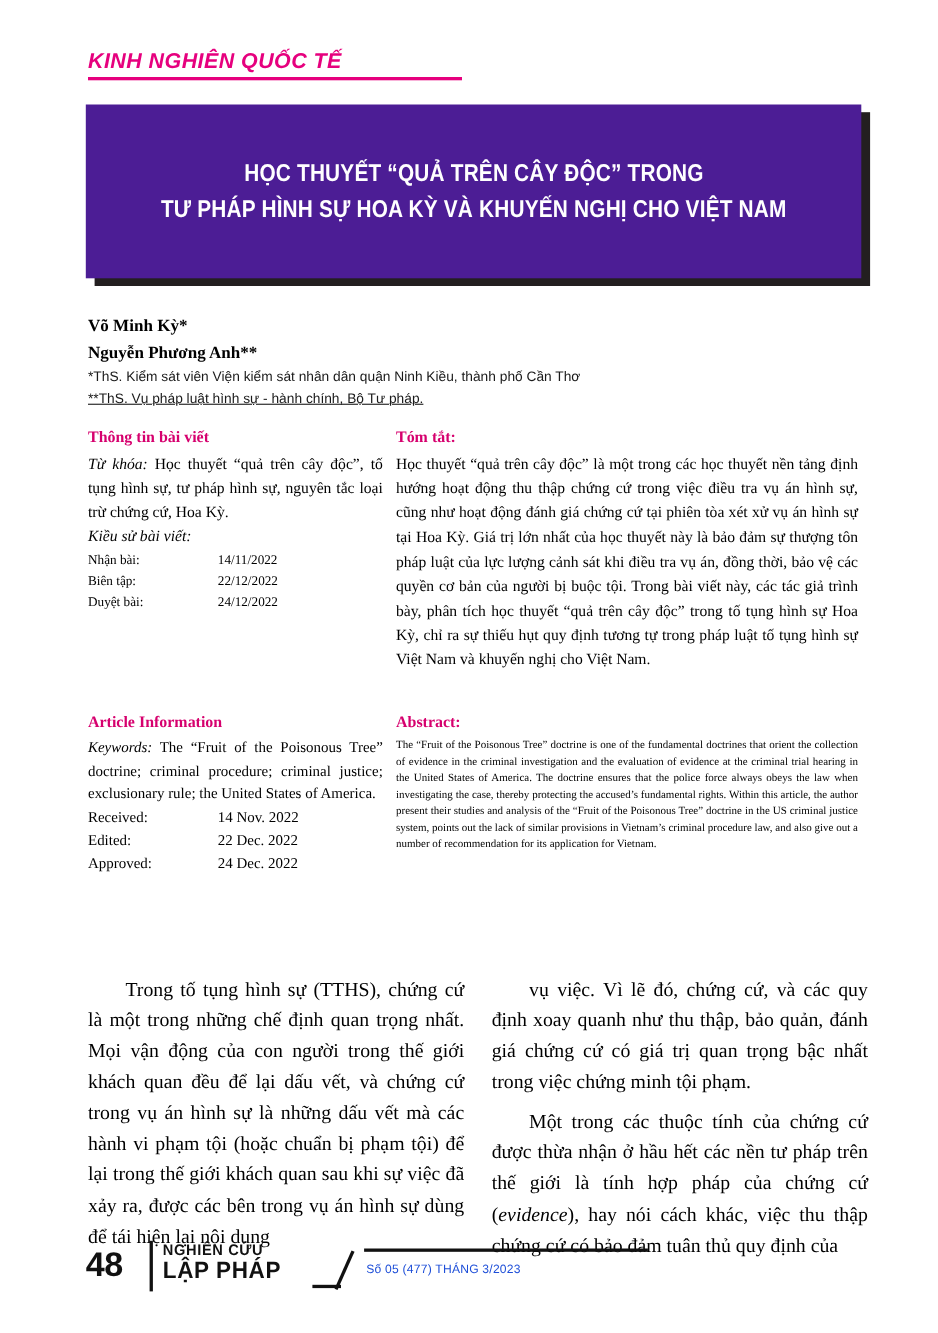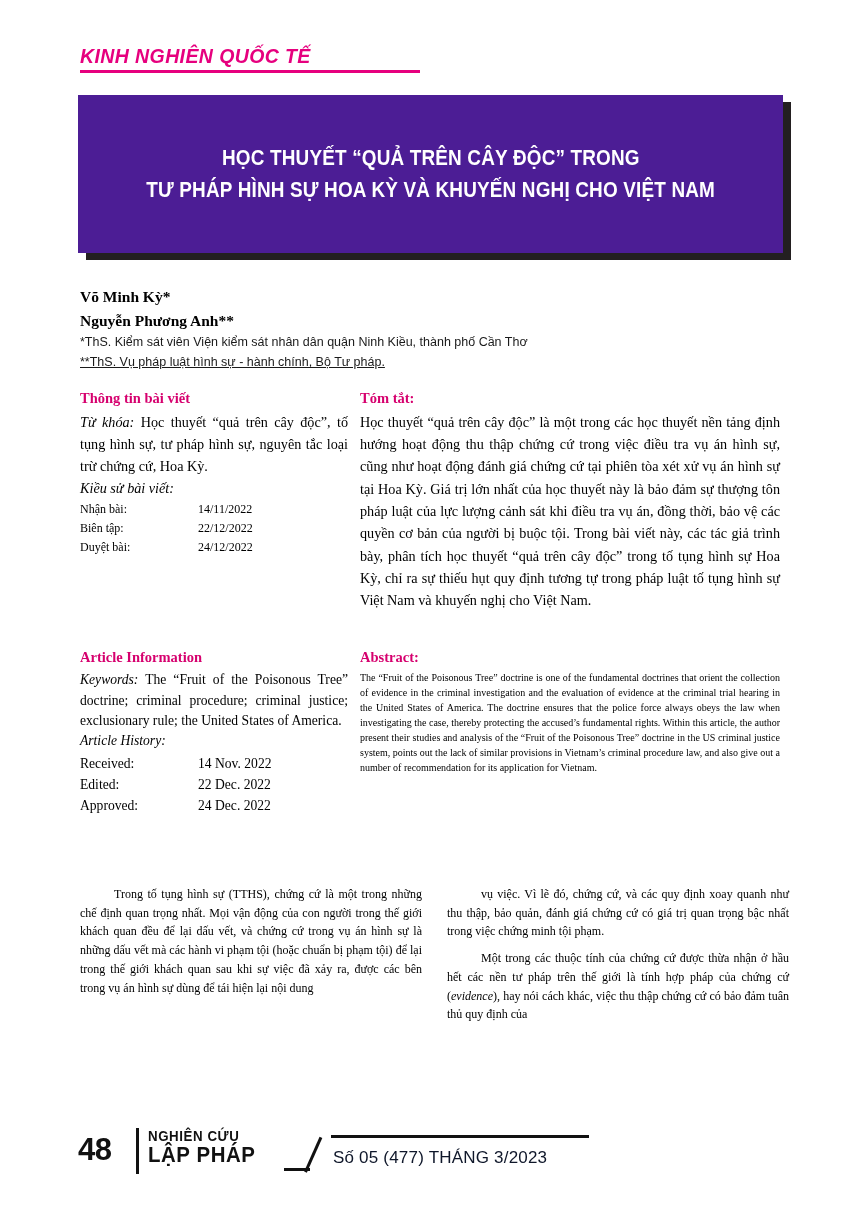--- a/index.html
+++ b/index.html
@@ -163,21 +163,21 @@
     top: 885px;
     width: 710px;
     display: flex;
     gap: 25px;
   }
   .bcol {
     width: 342px;
     flex: 0 0 342px;
   }
   .bpara {
-    font-size: 12px;
+    font-size: 18px;
     line-height: 1.56;
     text-align: justify;
     text-indent: 34px;
     font-family: "Liberation Serif", serif;
     margin: 0 0 4px 0;
   }
   .bpara + .bpara { margin-top: 8px; }
   .bpara i { font-style: italic; }
 
   
@@ -254,23 +254,23 @@
     top: 40px;
     width: 26px;
     height: 2.5px;
     background: #111;
   }
   .issue-text {
     position: absolute;
     left: 255px;
     top: 20px;
     font-family: "Liberation Sans", "DejaVu Sans", sans-serif;
-    font-size: 17px;
+    font-size: 11px;
     letter-spacing: 0.2px;
-    color: #0f172a;
+    color: #1d4ed8;
     white-space: nowrap;
   }
 </style>
 </head>
 <body>
 
 <div class="page">
 
   <div class="kicker-wrap">
     <div class="kicker">KINH NGHIÊN QUỐC TẾ</div>
@@ -318,21 +318,20 @@
         <div class="abs-body">Học thuyết “quả trên cây độc” là một trong các học thuyết nền tảng định hướng hoạt động thu thập chứng cứ trong việc điều tra vụ án hình sự, cũng như hoạt động đánh giá chứng cứ tại phiên tòa xét xử vụ án hình sự tại Hoa Kỳ. Giá trị lớn nhất của học thuyết này là bảo đảm sự thượng tôn pháp luật của lực lượng cảnh sát khi điều tra vụ án, đồng thời, bảo vệ các quyền cơ bản của người bị buộc tội. Trong bài viết này, các tác giả trình bày, phân tích học thuyết “quả trên cây độc” trong tố tụng hình sự Hoa Kỳ, chỉ ra sự thiếu hụt quy định tương tự trong pháp luật tố tụng hình sự Việt Nam và khuyến nghị cho Việt Nam.</div>
       </div>
     </div>
 
     <div class="gap-en"></div>
 
     <div class="meta-row">
       <div class="col-left">
         <div class="meta-head">Article Information</div>
         <div class="meta-body en"><i>Keywords:</i><span> The “Fruit of the Poisonous Tree” doctrine; criminal procedure; criminal justice; exclusionary rule; the United States of America.</span></div>
-        <div class="meta-body en"><i>Article History:</i></div>
         <div class="hist-list">
           <div class="hist-line en">
             <span class="hist-label">Received:</span>
             <span class="hist-value">14 Nov. 2022</span>
           </div>
           <div class="hist-line en">
             <span class="hist-label">Edited:</span>
             <span class="hist-value">22 Dec. 2022</span>
           </div>
           <div class="hist-line en">

